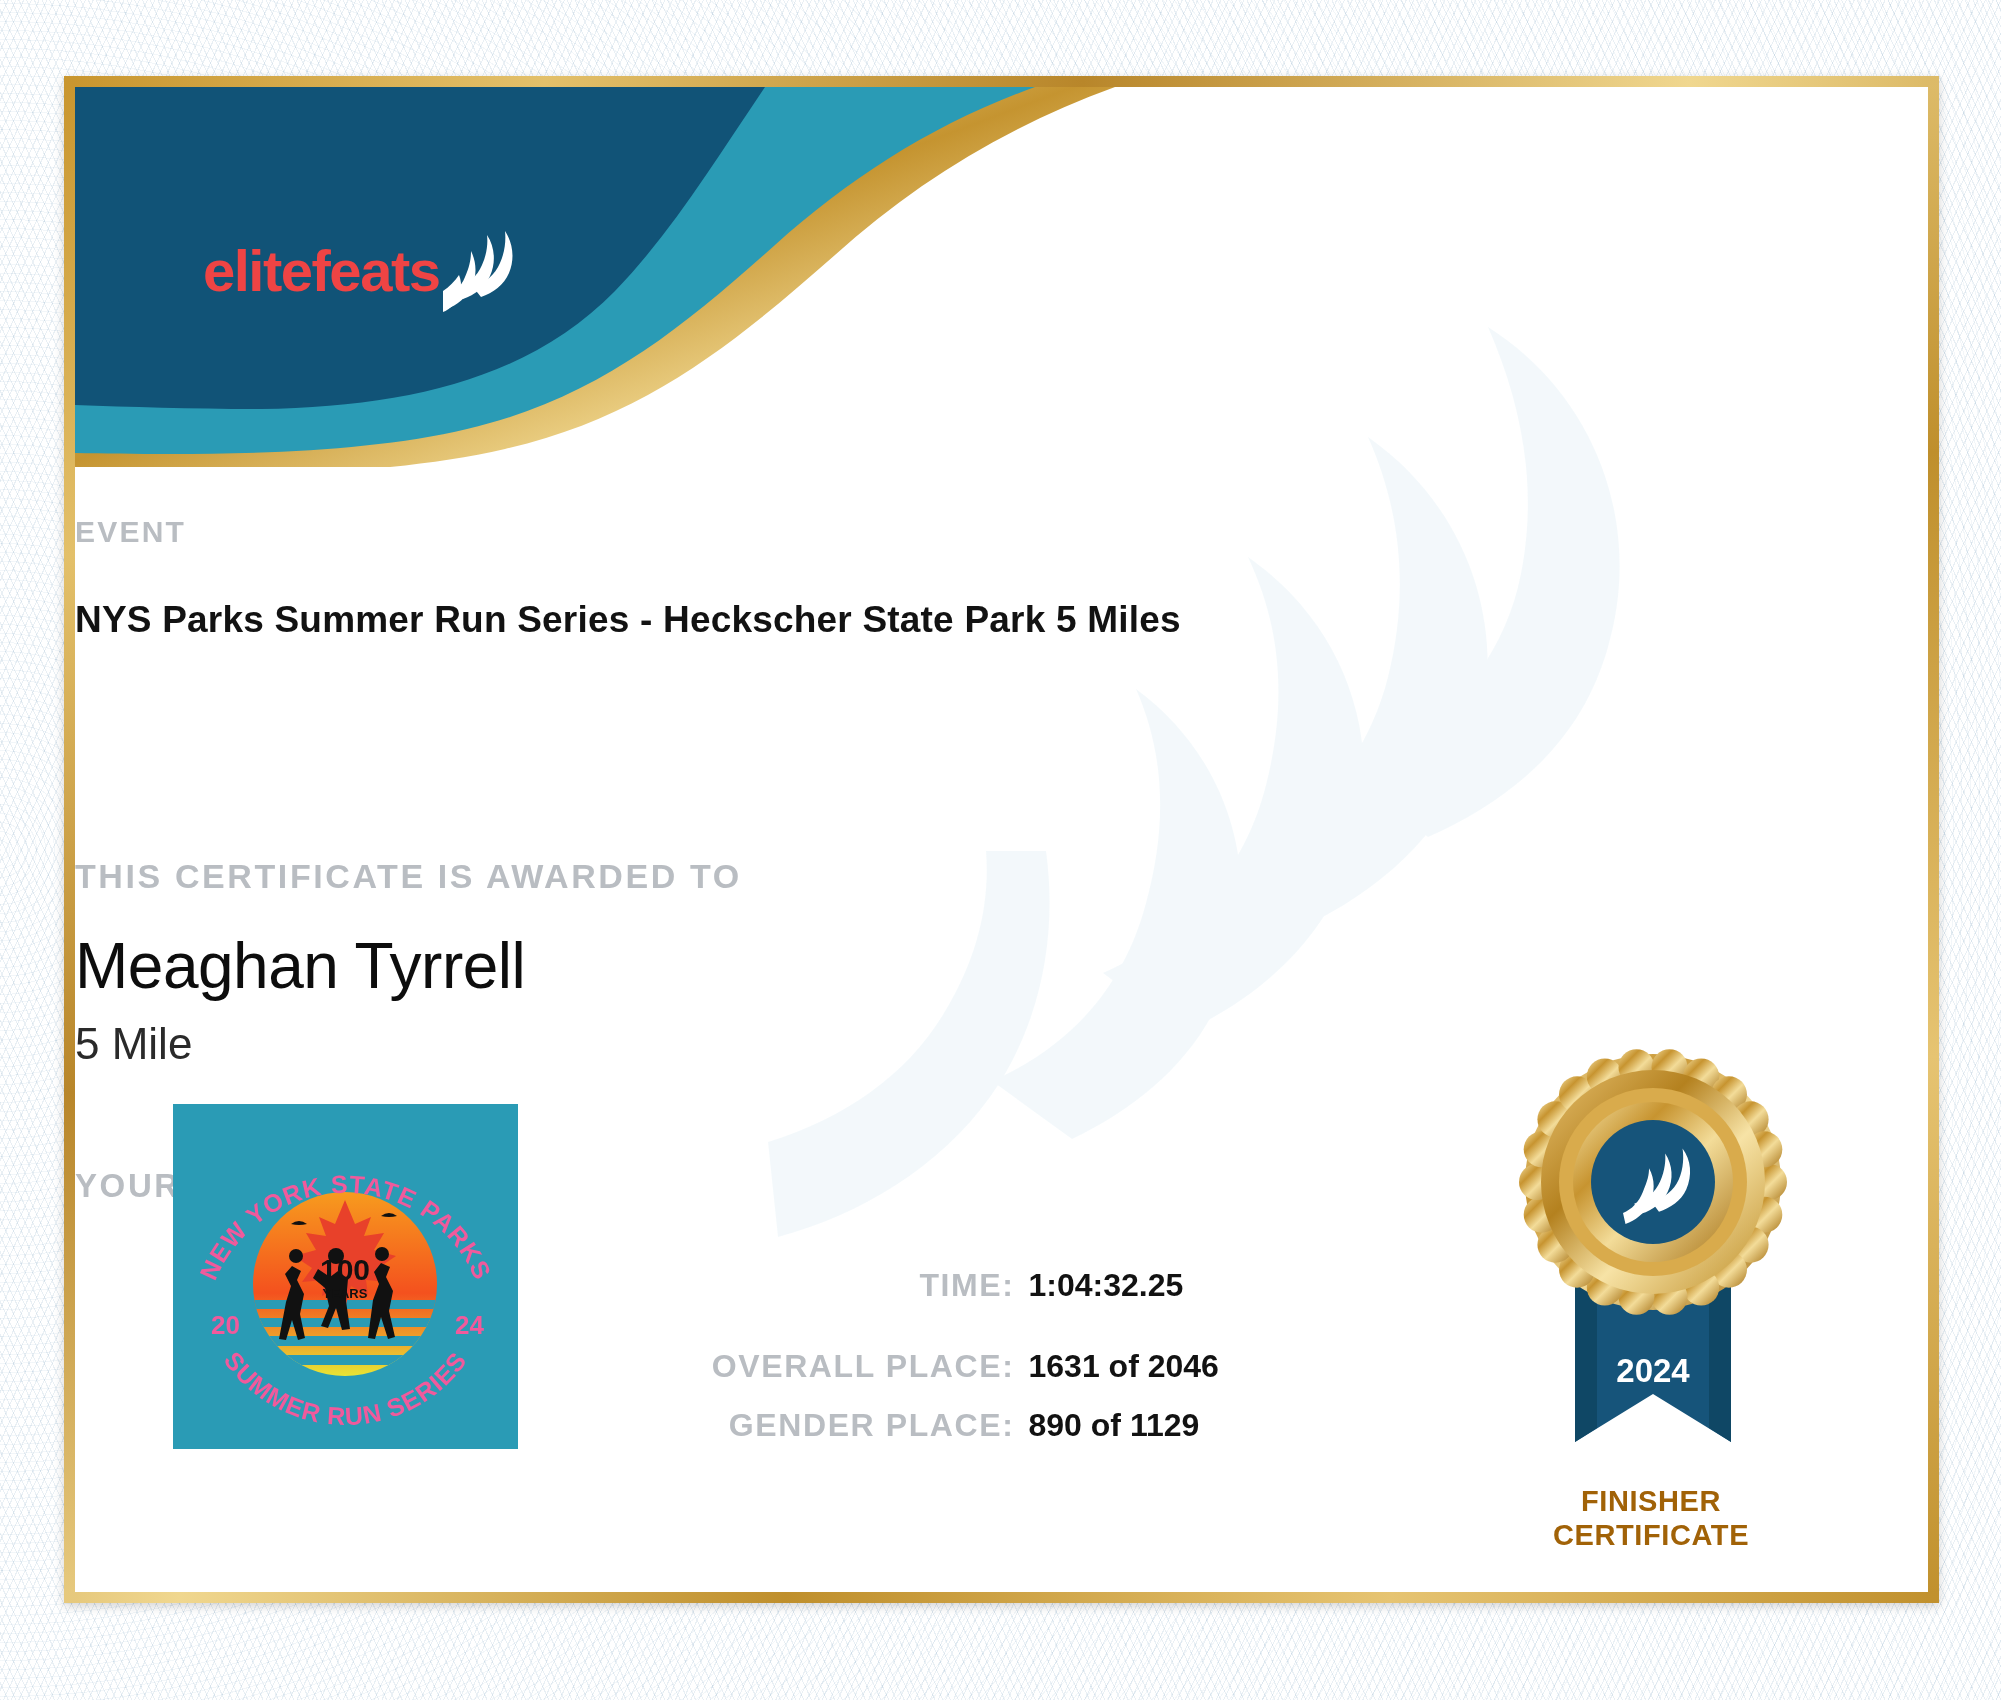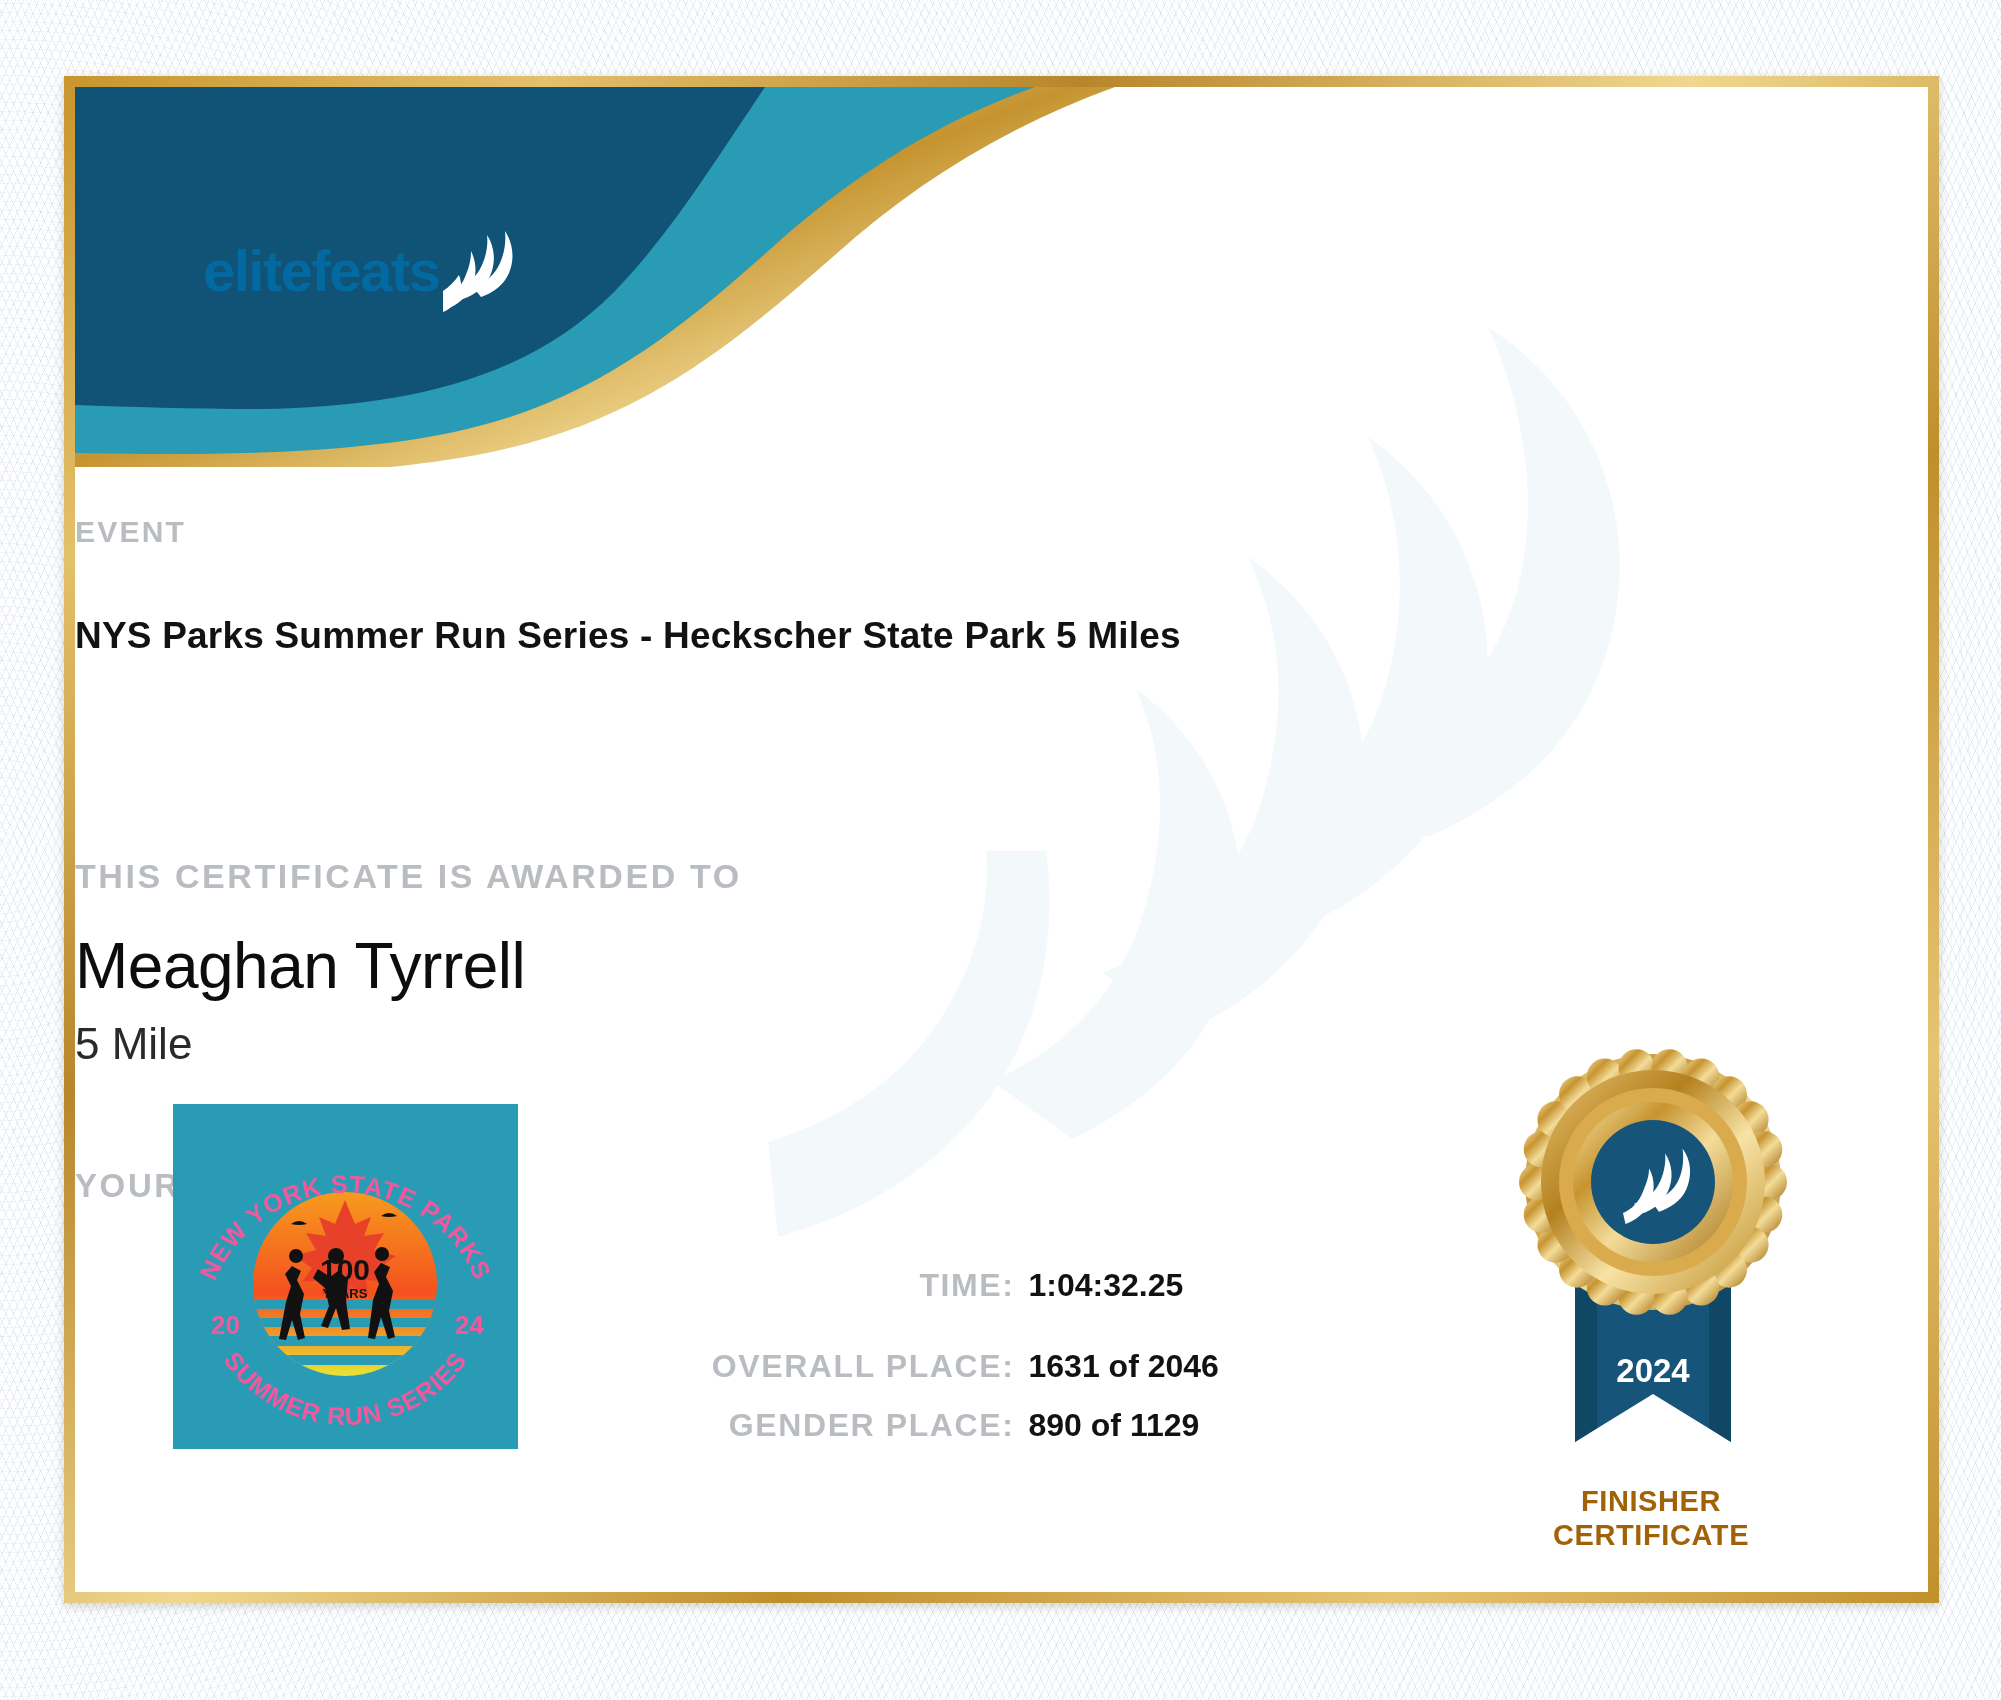--- a/index.html
+++ b/index.html
@@ -63,21 +63,21 @@
 
   #brand-logo {
     position: absolute;
     left: 128px;
     top: 142px;
     display: flex;
     align-items: center;
     gap: 4px;
   }
   #brand-logo .brand-text {
-    color: #0369a1;
+    color: #ef4444;
     font-size: 58px;
     font-weight: 700;
     letter-spacing: -1.5px;
     line-height: 1;
   }
 
   
   .center-col {
     position: absolute;
     left: 0;
@@ -85,21 +85,21 @@
     text-align: left;
   }
   .label-muted {
     color: #b9bdc2;
     font-size: 30px;
     font-weight: 600;
     letter-spacing: 2.2px;
   }
   #event-label { top: 428px; }
   #event-name {
-    top: 528px;
+    top: 512px;
     color: #121212;
     font-size: 37px;
     font-weight: 700;
     letter-spacing: 0.2px;
   }
   #awarded-label {
     top: 770px;
     font-size: 34px;
     letter-spacing: 2.6px;
   }

